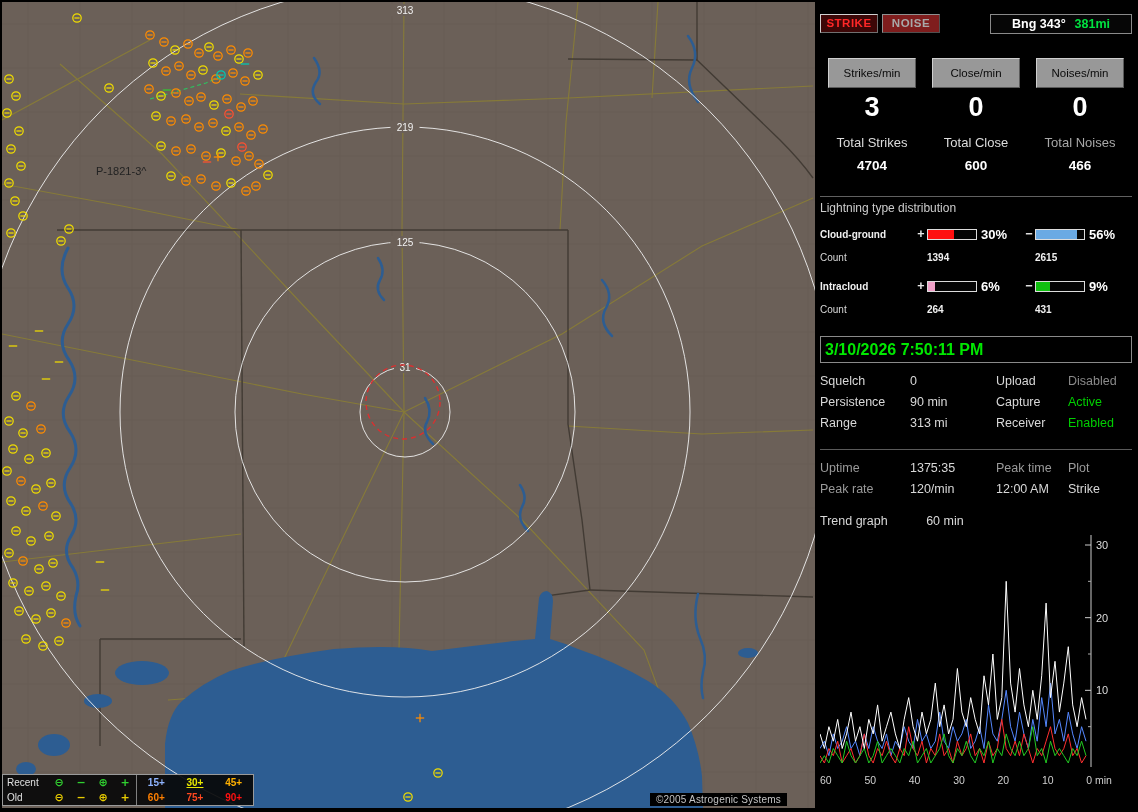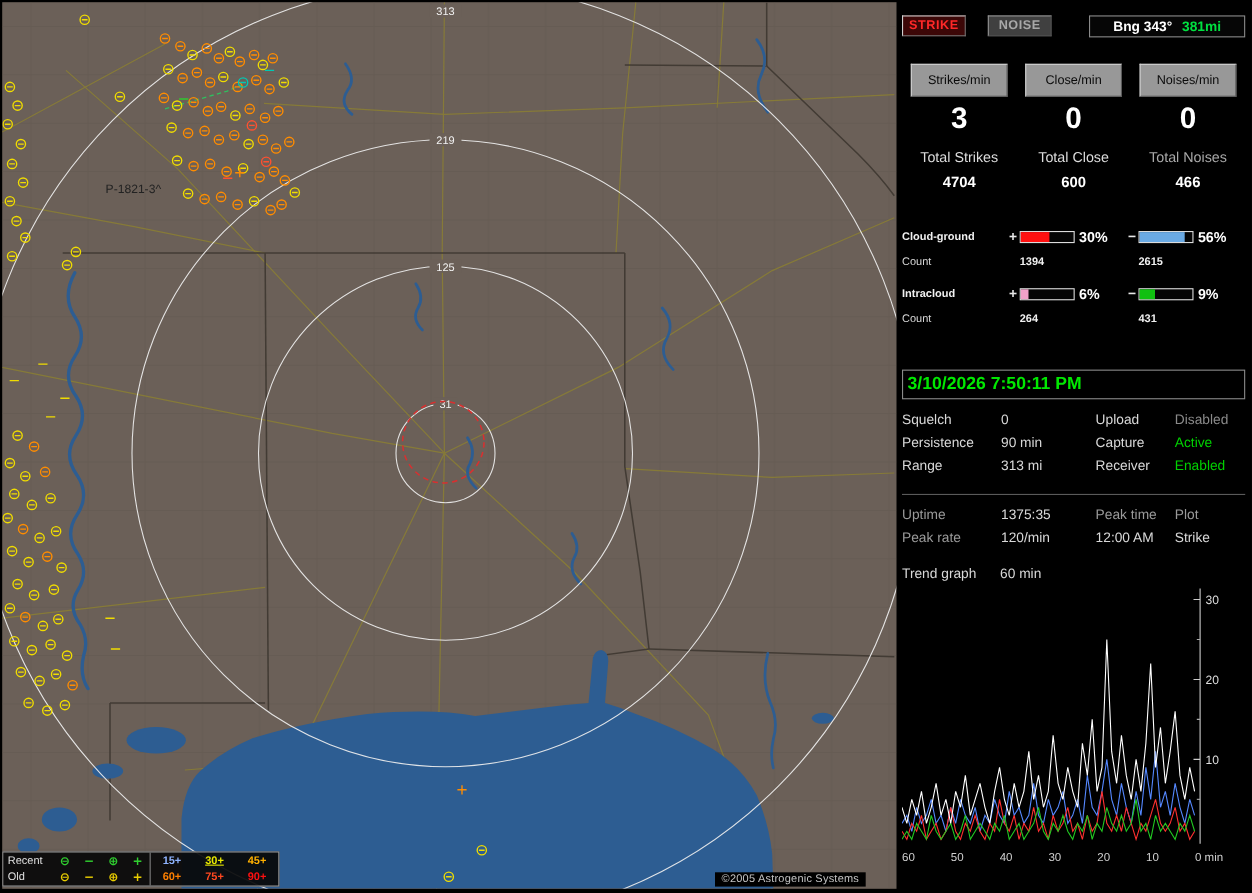--- a/index.html
+++ b/index.html
@@ -20,21 +20,21 @@
   .lg-ages{flex:1;display:flex;justify-content:space-around;align-items:center;align-self:stretch;
     border-left:1px solid #808080;font-weight:bold}
   .lg-agetitle{font-weight:normal;font-size:9px;color:#d8d8d8;justify-content:center}
 
   
   .panel{position:absolute;left:818px;top:2px;width:318px;height:808px;color:#d8d8d8;font-size:12.5px}
   .toolbar{position:absolute;top:12px;left:2px;width:312px;height:22px}
   .btn{position:absolute;top:0;width:58px;height:19px;line-height:16px;text-align:center;
     font-size:11.5px;font-weight:bold;border:1px solid;cursor:pointer}
   .btn-strike{left:0;background:#3c0707;color:#ff2828;border-color:#d0d0d0 #707070 #707070 #d0d0d0;letter-spacing:.5px}
-  .btn-noise{left:78px;background:#404040;color:#a8a8a8;border-color:#909090 #505050 #505050 #909090;letter-spacing:.5px}
+  .btn-noise{left:62px;background:#7f1d1d;color:#a8a8a8;border-color:#909090 #505050 #505050 #909090;letter-spacing:.5px}
   .bearing{position:absolute;right:0;top:0;width:142px;height:20px;border:1px solid #8a8a8a;background:#060606;
     display:flex;justify-content:space-between;align-items:center;padding:0 21px}
   .bearing .bng{color:#fff;font-weight:bold}
   .bearing .rng{color:#00e040;font-weight:bold}
 
   .rates{position:absolute;top:56px;left:2px;width:312px;display:flex}
   .rate-col{width:104px;text-align:center}
   .rate-chip{width:88px;margin:0 auto;background:#989898;color:#0a0a0a;font-size:11.5px;padding:8px 0;
     border:1px solid;border-color:#cfcfcf #5a5a5a #5a5a5a #cfcfcf;cursor:pointer}
   .rate-value{font-size:27px;font-weight:bold;color:#fff;margin-top:4px}
@@ -58,21 +58,21 @@
 
   .grid4{position:absolute;left:2px;width:312px;display:grid;grid-template-columns:90px 86px 72px auto;
     grid-auto-rows:14px;row-gap:7px;font-size:12.5px}
   .status{top:372px}
   .uptime{top:459px}
   .muted{color:#9a9a9a}
   .hr{position:absolute;left:2px;width:312px;border-top:1px solid #5a5a5a}
   .hr2{top:447px}
 
   .trendlabel{position:absolute;top:512px;left:2px;font-size:12.5px;color:#d8d8d8}
-  .trendlabel .tw{margin-left:18px}
+  .trendlabel .tw{margin-left:35px}
   .graph{position:absolute;top:531px;left:2px;width:300px;height:237px}
   .trend-xticks{position:absolute;top:772px;left:2px;width:292px;display:flex;justify-content:space-between;
     font-size:10.5px;color:#cfcfcf}
 </style>
 </head>
 <body>
 
 <div class="map-wrap">
   <svg id="map-svg" viewBox="0 0 813 806" width="813" height="806">
     <defs>
@@ -672,20 +672,21 @@
     </div>
     <div class="rate-col">
       <div class="rate-chip">Noises/min</div>
       <div class="rate-value">0</div>
       <div class="rate-total-label dim">Total Noises</div>
       <div class="rate-total-value">466</div>
     </div>
   </div>
 
   <div class="dist">
+    <div class="dist-title">Lightning type distribution</div>
 
     <div class="dist-row">
       <span class="dist-name">Cloud-ground</span>
       <span class="dist-sign">+</span>
       <span class="bar">
           <span class="fill" style="width: 55%; background: rgb(255, 16, 16);"></span>
         </span>
       <span class="dist-pct">30%</span>
       <span class="dist-sign">−</span>
       <span class="bar">

